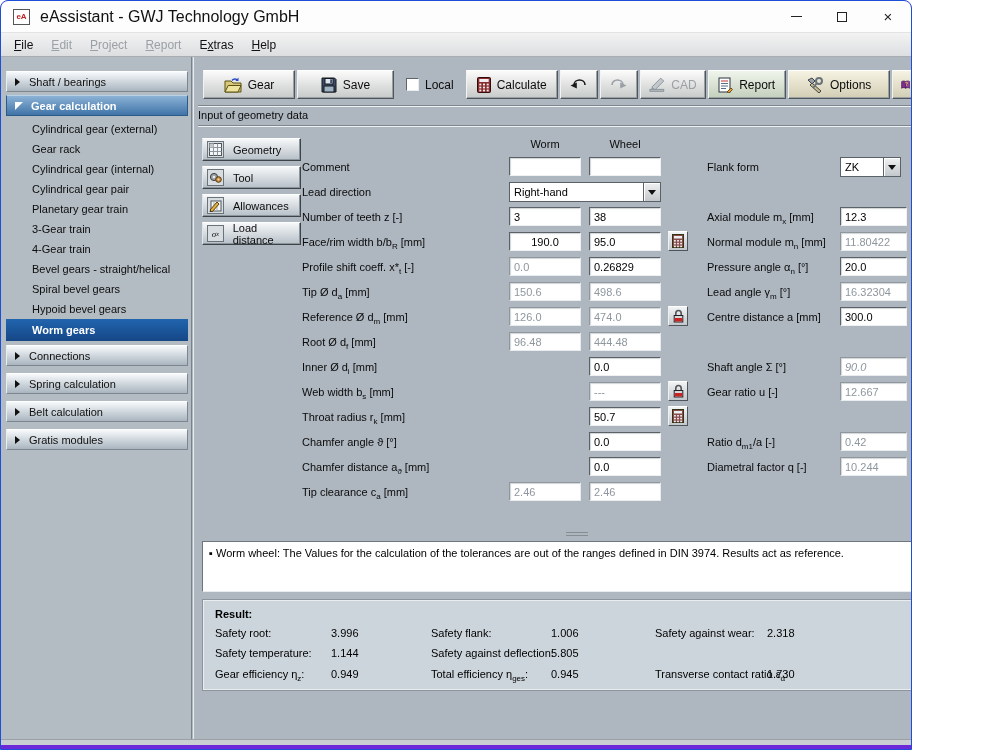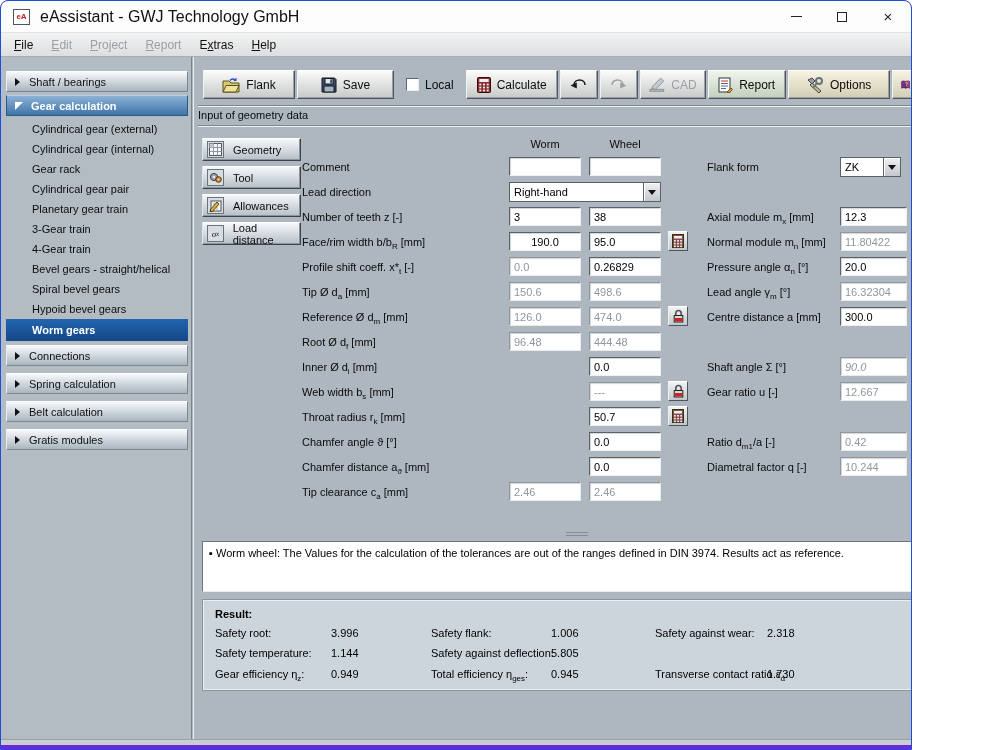--- a/index.html
+++ b/index.html
@@ -130,22 +130,22 @@
           <span class="tri"></span>
           <span>Shaft / bearings</span>
         </div>
       <div class="navheader expanded">
           <svg class="triexp" viewBox="0 0 8 8">
             <polygon points="0,0 8,0 0,8" fill="#fff"></polygon>
           </svg>
           <span>Gear calculation</span>
         </div>
       <div class="navchild">Cylindrical gear (external)</div>
+      <div class="navchild">Gear rack</div>
       <div class="navchild">Cylindrical gear (internal)</div>
-      <div class="navchild">Gear rack</div>
       <div class="navchild">Cylindrical gear pair</div>
       <div class="navchild">Planetary gear train</div>
       <div class="navchild">3-Gear train</div>
       <div class="navchild">4-Gear train</div>
       <div class="navchild">Bevel gears - straight/helical</div>
       <div class="navchild">Spiral bevel gears</div>
       <div class="navchild">Hypoid bevel gears</div>
       <div class="navchild selected">Worm gears</div>
       <div class="navgap"></div>
       <div class="navheader">
@@ -172,21 +172,21 @@
     <div class="main">
 
       <div class="toolbar">
         <div class="tbtn" style="width:92px">
           <svg width="18" height="16" viewBox="0 0 18 16">
               <path d="M1 4h6l2 2h8v9H1z" fill="#d9c87a" stroke="#5a5210"></path>
               <path d="M8 3.5c1.5-2 4.5-2 5.5-.2" fill="none" stroke="#2a49c8" stroke-width="1.4"></path>
               <path d="M14.5 0.5v3.4h-3.2z" fill="#2a49c8"></path>
               <path d="M1 15l3.2-6.5H17L14 15z" fill="#efe3a0" stroke="#5a5210"></path>
             </svg>
-          <span>Flank</span>
+          <span>Gear</span>
         </div>
         <div class="tbtn" style="width:97px">
           <svg width="16" height="16" viewBox="0 0 16 16">
               <path d="M1 1h12.5L15 2.5V15H1z" fill="#3c4c68" stroke="#14181f"></path>
               <rect x="4" y="1.5" width="8" height="5.5" fill="#dde5ee" stroke="#14181f"></rect>
               <rect x="9.2" y="2.3" width="1.8" height="3.8" fill="#3c4c68"></rect>
               <rect x="3" y="9" width="10" height="6" fill="#9fb3c4" stroke="#14181f"></rect>
             </svg>
           <span>Save</span>
         </div>

